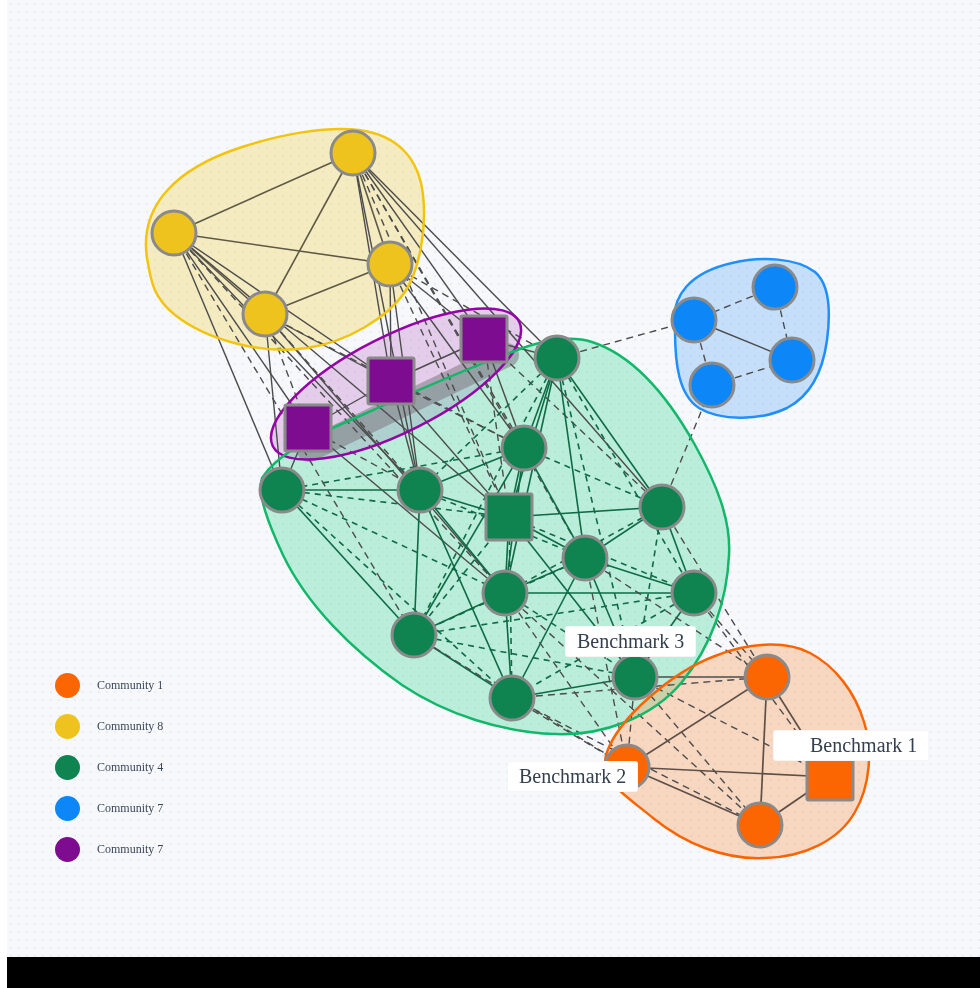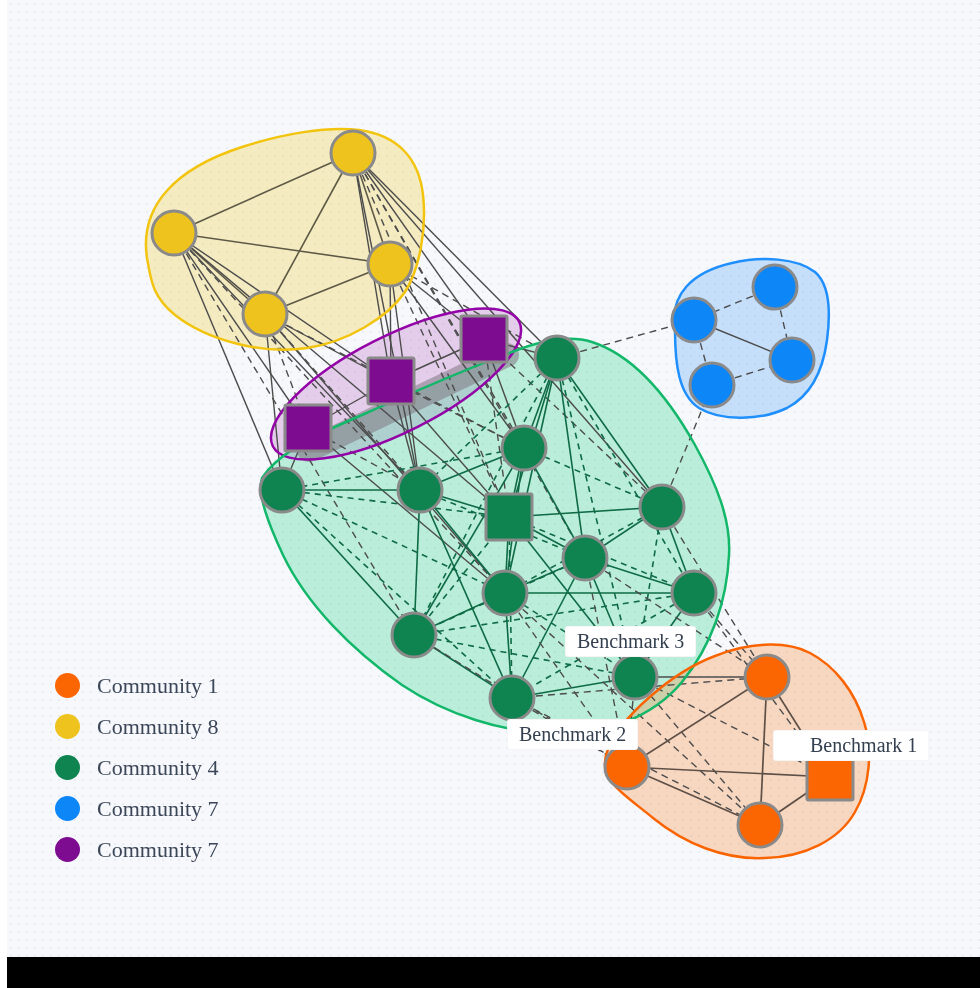--- a/index.html
+++ b/index.html
@@ -9,28 +9,28 @@
     background-color:#f7f8fb;
     background-image:radial-gradient(circle,#e9ecf3 1px,rgba(0,0,0,0) 1.2px);
     background-size:8px 8px;
     font-family:Liberation Serif, serif;
     margin-left:7px;
   }
   svg.graph{position:absolute;left:0;top:0;}
   .legend{position:absolute;left:48px;top:673px;z-index:5;}
   .legend-item{display:flex;align-items:center;height:25px;margin-bottom:16px;cursor:default;}
   .legend-dot{width:25px;height:25px;border-radius:50%;flex:0 0 auto;margin-right:17px;}
-  .legend-label{font-size:22px;color:#3b4758;white-space:nowrap;}
+  .legend-label{font-size:12px;color:#3b4758;white-space:nowrap;}
   .anno{
     position:absolute;z-index:6;background:#ffffff;border:1px solid rgba(0,0,0,0.04);
     border-radius:3px;padding:3px 11px;font-size:20px;color:#34404f;white-space:nowrap;
     box-shadow:0 0 0 0 rgba(0,0,0,0);
   }
   .anno-b3{left:558px;top:626px;}
-  .anno-b2{left:500px;top:719px;}
+  .anno-b2{left:500px;top:761px;}
   .anno-b1{left:766px;top:730px;padding-left:36px;}
   .bottom-bar{position:absolute;left:0;top:957px;width:980px;height:31px;z-index:10;}
 </style>
 </head>
 <body>
 
 <div class="stage">
 
   <svg class="graph" id="graph-svg" width="980" height="988" viewBox="0 0 980 988">
       <g>

